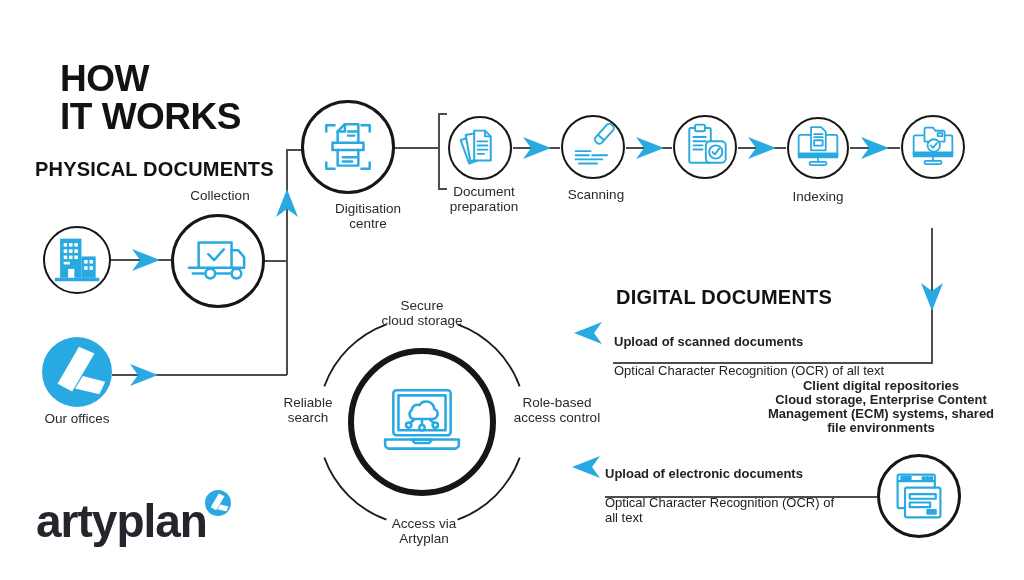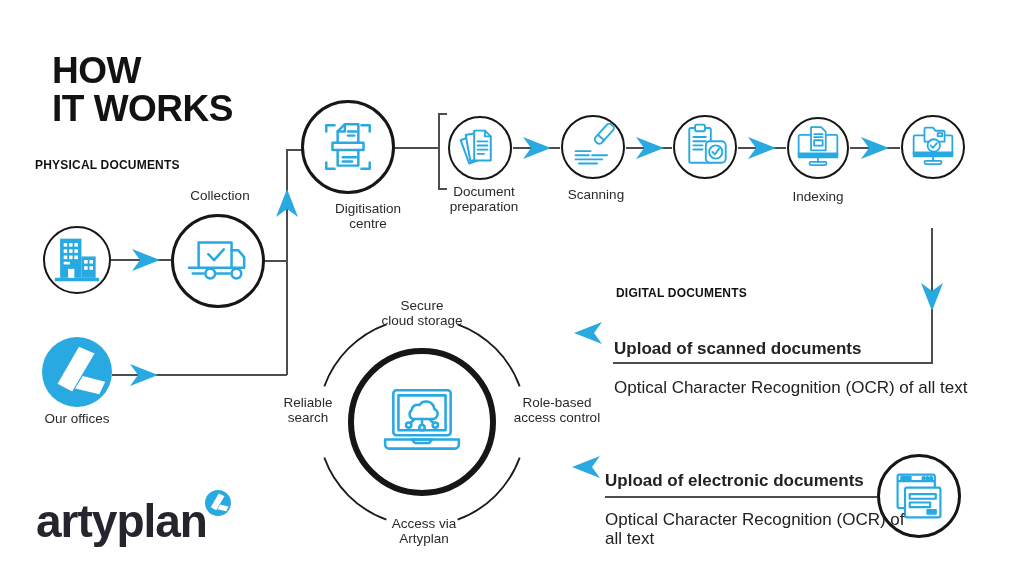--- a/index.html
+++ b/index.html
@@ -1,29 +1,29 @@
 <!DOCTYPE html>
 <html><head>
 <meta charset="utf-8">
 <style>
   html,body{margin:0;padding:0;background:#fff;}
   .stage{position:relative;width:1024px;height:580px;background:#ffffff;overflow:hidden;
          font-family:"Liberation Sans",sans-serif;color:#1d1d1d;}
   .wires{position:absolute;left:0;top:0;z-index:1;}
-  .title{position:absolute;left:44px;top:44px;margin:8px;font-size:37px;line-height:1.03;
+  .title{position:absolute;left:44px;top:44px;margin:16px;font-size:37px;line-height:1.03;
          font-weight:bold;letter-spacing:-0.5px;color:#121212;white-space:pre-line;z-index:3;}
-  .sec{position:absolute;font-size:12px;font-weight:bold;color:#121212;letter-spacing:.2px;z-index:3;}
+  .sec{position:absolute;font-size:20px;font-weight:bold;color:#121212;letter-spacing:.2px;z-index:3;}
   .node{position:absolute;background:#fff;border:3px solid #161616;border-radius:50%;
         display:flex;align-items:center;justify-content:center;box-sizing:border-box;z-index:2;}
   .node.thin{border-width:2.5px;}
   .node.hub{border-width:6px;}
   .node.brandfill{background:#29a9e1;border:none;}
   .lbl{position:absolute;font-size:13.5px;line-height:1.1;color:#2a2a2a;text-align:center;
        white-space:pre-line;z-index:3;}
-  .caption{position:absolute;font-size:17px;line-height:1.13;color:#222;z-index:3;white-space:pre-line;}
+  .caption{position:absolute;font-size:13px;line-height:1.13;color:#222;z-index:3;white-space:pre-line;}
   .caption .b{font-weight:bold;}
   .caption.centered{text-align:center;font-weight:bold;font-size:13px;line-height:1.08;}
   .wordmark{position:absolute;left:36px;top:494px;font-size:46px;font-weight:bold;
             letter-spacing:-1px;color:#26242c;z-index:3;}
   .suplogo{position:absolute;left:205px;top:490px;z-index:3;}
   svg{display:block;}
 </style>
 </head>
 <body>
 
@@ -218,20 +218,24 @@
         <polyline points="28,27 31,30 36,24"></polyline>
       </g>
     </svg>
   </div>
 
   <div class="caption" style="left:614px;top:320px;">
     <div class="b">Upload of scanned documents</div>
     <div>Optical Character Recognition (OCR) of all text</div>
   </div>
 
+  <div class="caption centered" style="left:742px;top:379px;width:278px;">Client digital repositories
+Cloud storage, Enterprise Content
+Management (ECM) systems, shared
+file environments</div>
 
   <div class="caption" style="left:605px;top:452px;">
     <div class="b">Upload of electronic documents</div>
     <div>Optical Character Recognition (OCR) of
 all text</div>
   </div>
 
   <div class="node" style="left:877px;top:454px;width:84px;height:84px;">
     <svg width="54" height="54" viewBox="0 0 58 58">
       <g fill="none" stroke="#29a9e1" stroke-width="2.3" stroke-linejoin="round">

